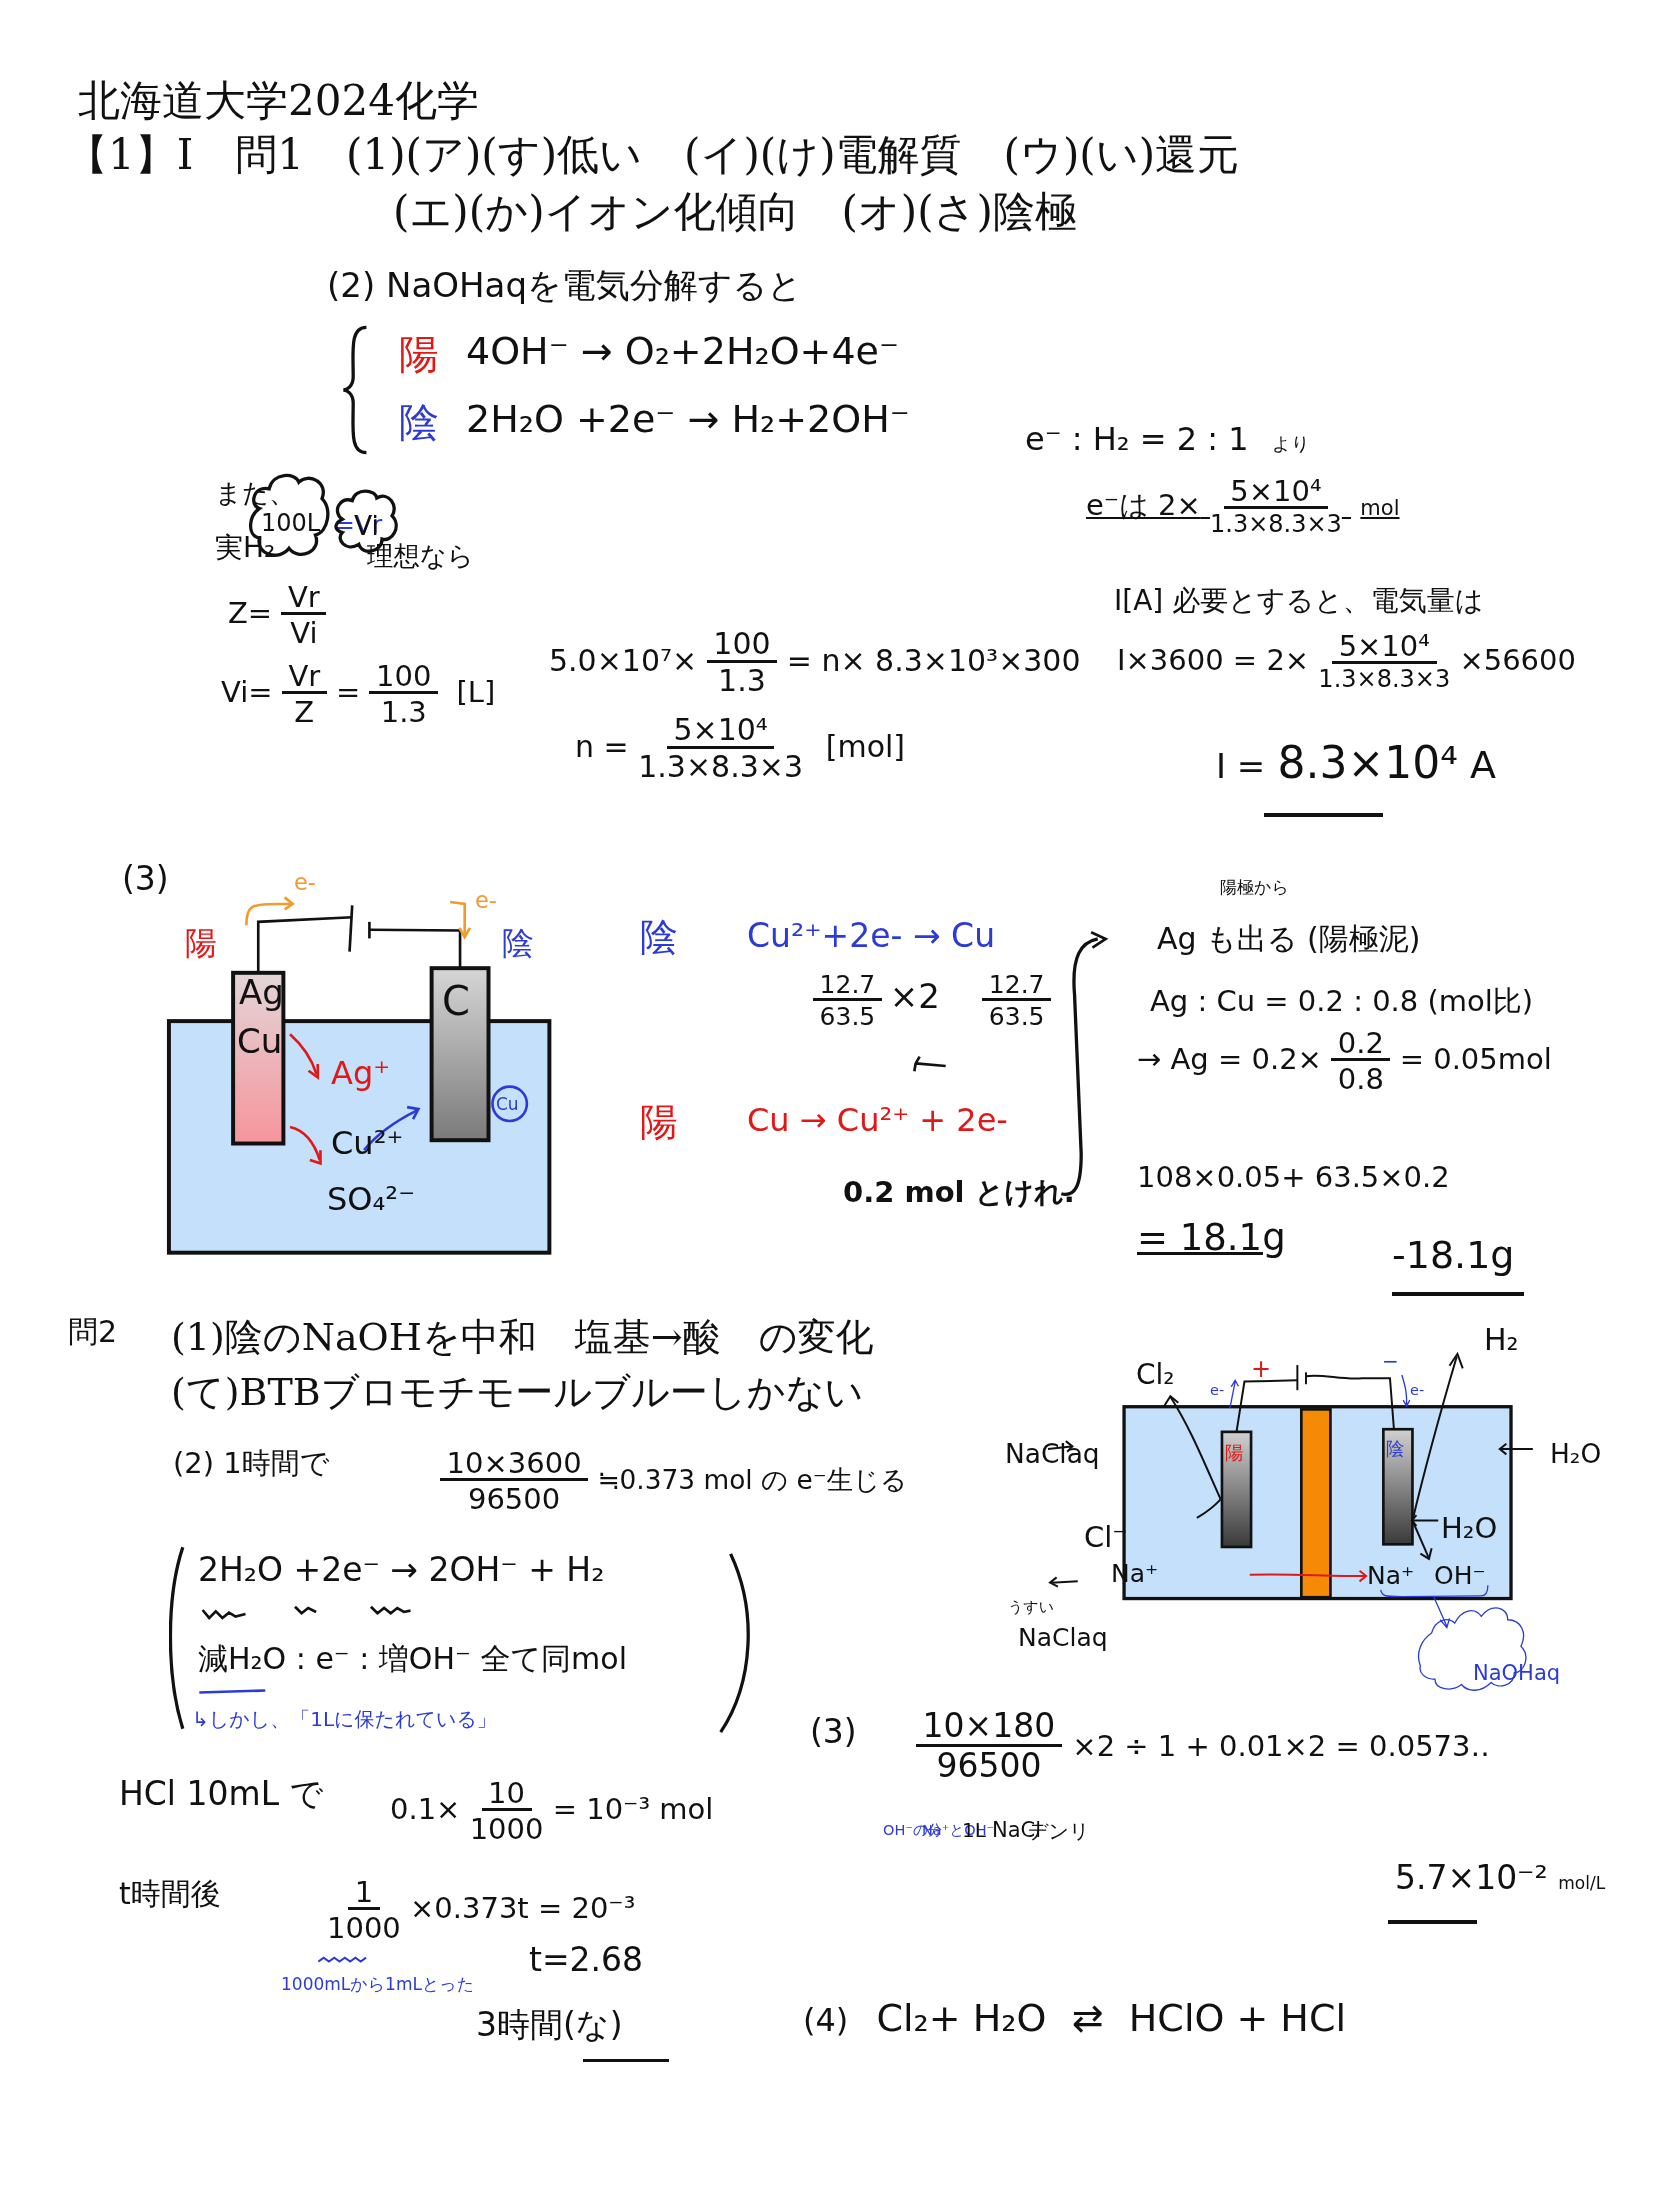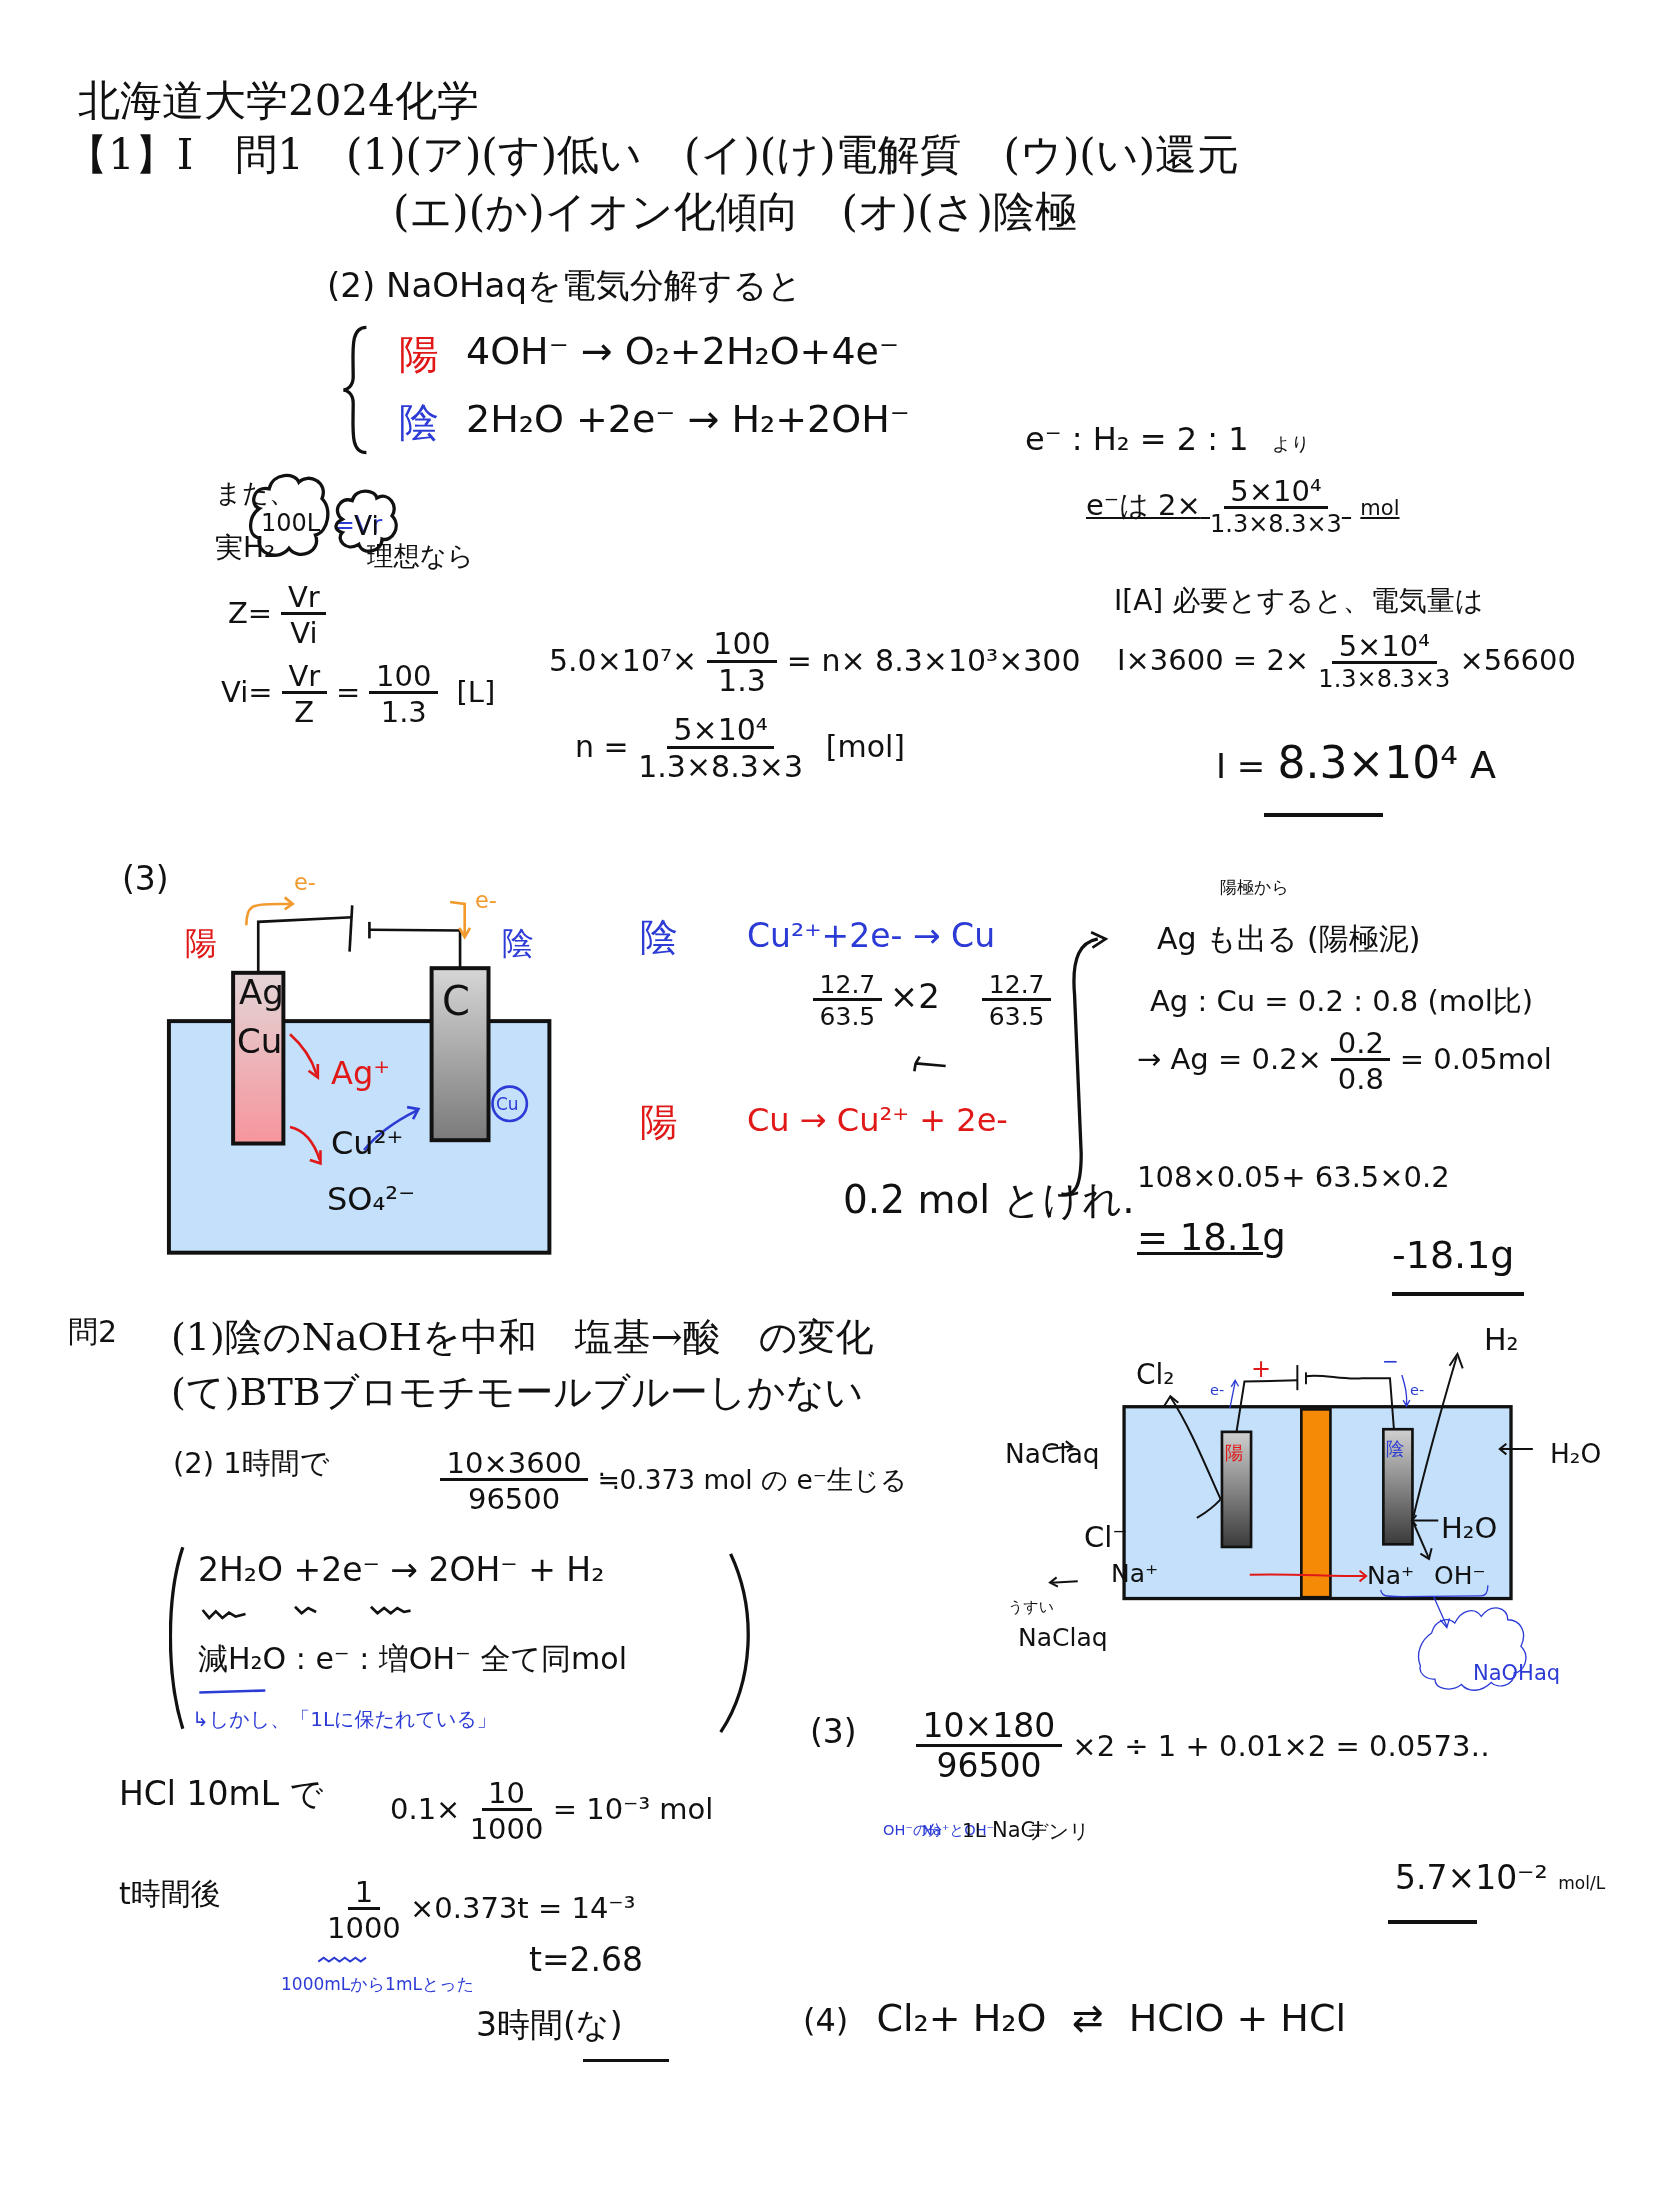--- a/index.html
+++ b/index.html
@@ -167,21 +167,21 @@
   <span class="frac">
       <span class="num">12.7</span>
       <span class="den">63.5</span>
     </span>
 </div>
 <svg class="abs" style="left:909px; top:1054px;" width="40" height="20" viewBox="0 0 60 30">
   <path d="M55 18 L10 14 M10 14 L16 4 M10 14 L8 26" stroke="#111" stroke-width="4" fill="none"></path>
 </svg>
 <div class="abs hand red" style="left:640px; top:1097px; font-size:38px;">陽</div>
 <div class="abs hand red" style="left:747px; top:1101px; font-size:32px;">Cu → Cu²⁺ + 2e-</div>
-<div class="abs hand" style="left:843px; top:1173px; font-size:39px;">0.2 mol とけれ.</div>
+<div class="abs hand" style="left:843px; top:1173px; font-size:29px;font-weight:bold;">0.2 mol とけれ.</div>
 
 <svg class="abs" style="left:1058px; top:929px;" width="53" height="278" viewBox="0 0 80 420">
   <path d="M5 400 C25 405 35 390 35 340 L25 100 C20 40 35 20 60 15" stroke="#111" stroke-width="5" fill="none"></path>
   <path d="M50 5 L72 15 L52 28" stroke="#111" stroke-width="4" fill="none"></path>
 </svg>
 
 <div class="abs hand" style="left:1220px; top:876px; font-size:17px;">陽極から</div>
 <div class="abs hand" style="left:1157px; top:919px; font-size:30px;">Ag も出る (陽極泥)</div>
 <div class="abs hand" style="left:1150px; top:982px; font-size:29px;">Ag : Cu = 0.2 : 0.8 (mol比)</div>
 <div class="abs hand" style="left:1137px; top:1028px; font-size:29px;">
@@ -231,21 +231,21 @@
     </span>
   <span>= 10⁻³ mol</span>
 </div>
 
 <div class="abs hand" style="left:119px; top:1874px; font-size:30px;">t時間後</div>
 <div class="abs hand" style="left:327px; top:1877px; font-size:29px;">
   <span class="frac">
       <span class="num">1</span>
       <span class="den">1000</span>
     </span>
-  <span>×0.373t = 14⁻³</span>
+  <span>×0.373t = 20⁻³</span>
 </div>
 <svg class="abs" style="left:317px; top:1955px;" width="53" height="10.6" viewBox="0 0 80 16">
   <path d="M2 10 l8 -6 l8 6 l8 -6 l8 6 l8 -6 l8 6 l8 -6 l8 6 l8 -6" stroke="#2c3bd6" stroke-width="3" fill="none"></path>
 </svg>
 <div class="abs hand blue" style="left:281px; top:1973px; font-size:17px;">1000mLから1mLとった</div>
 <div class="abs hand" style="left:529px; top:1940px; font-size:33px;">t=2.68</div>
 <div class="abs hand" style="left:476px; top:2003px; font-size:33px;">3時間(な)</div>
 <div class="abs" style="left:583px; top:2059px; width:86px; height:3.3px; background:#111;"></div>
 
 <svg class="abs" style="left:1005px; top:1322px;" width="635" height="397" viewBox="0 0 960 600">

